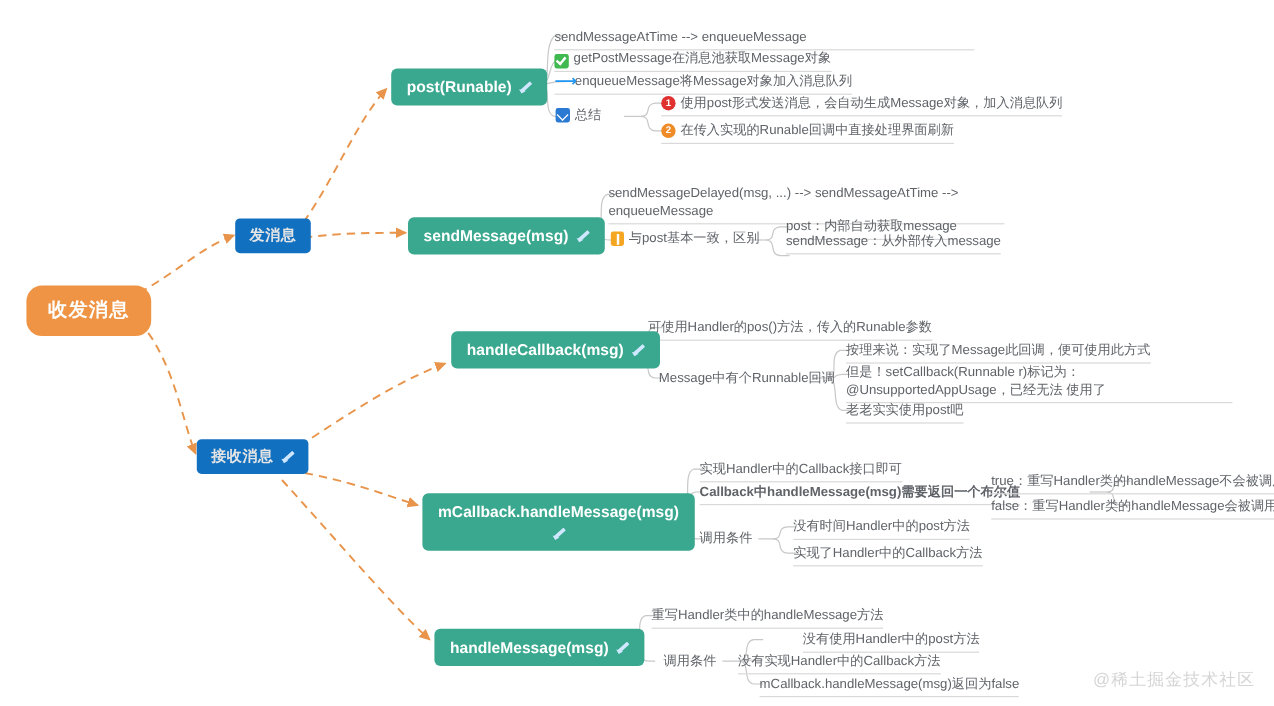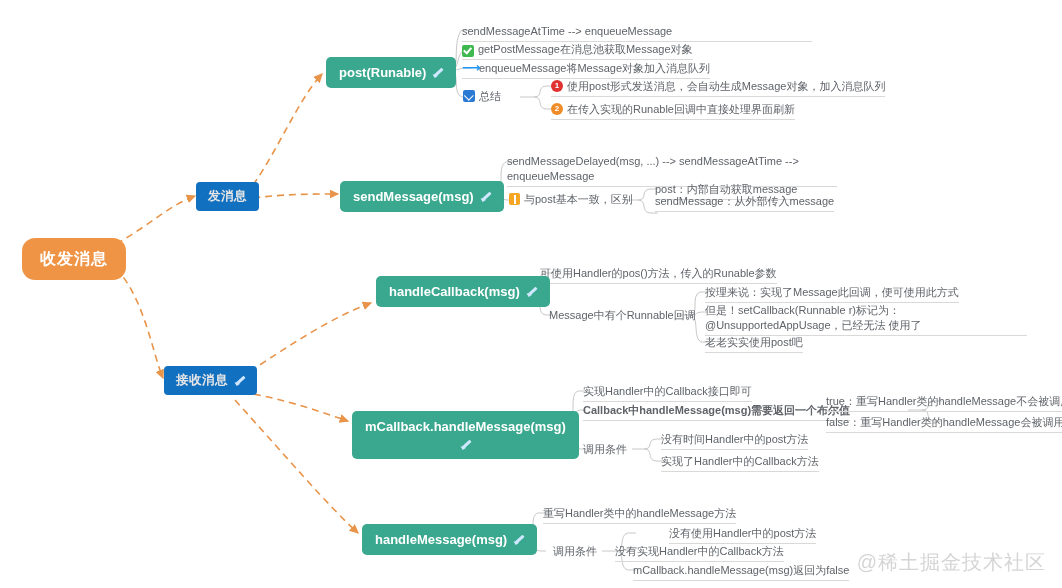--- a/index.html
+++ b/index.html
@@ -176,21 +176,21 @@
   }
   .ic-num.red { background: #e03131; }
   .ic-num.orange { background: #f08c28; }
 
   
   #watermark {
     position: absolute;
     right: 16px;
     bottom: 12px;
     color: #d5d5d5;
-    font-size: 20px;
+    font-size: 14px;
     letter-spacing: 1px;
     z-index: 5;
     user-select: none;
   }
 </style>
 </head>
 <body>
 
 <div id="canvas">
 

